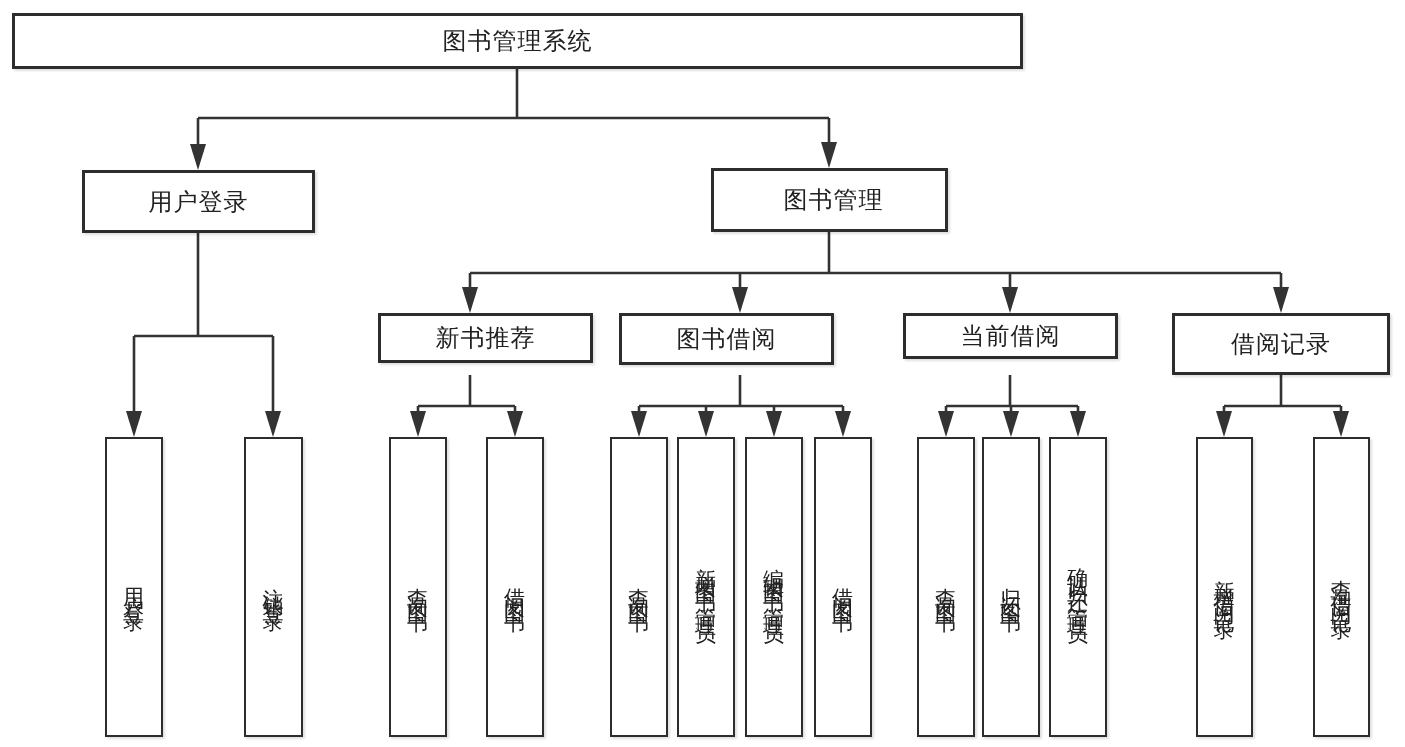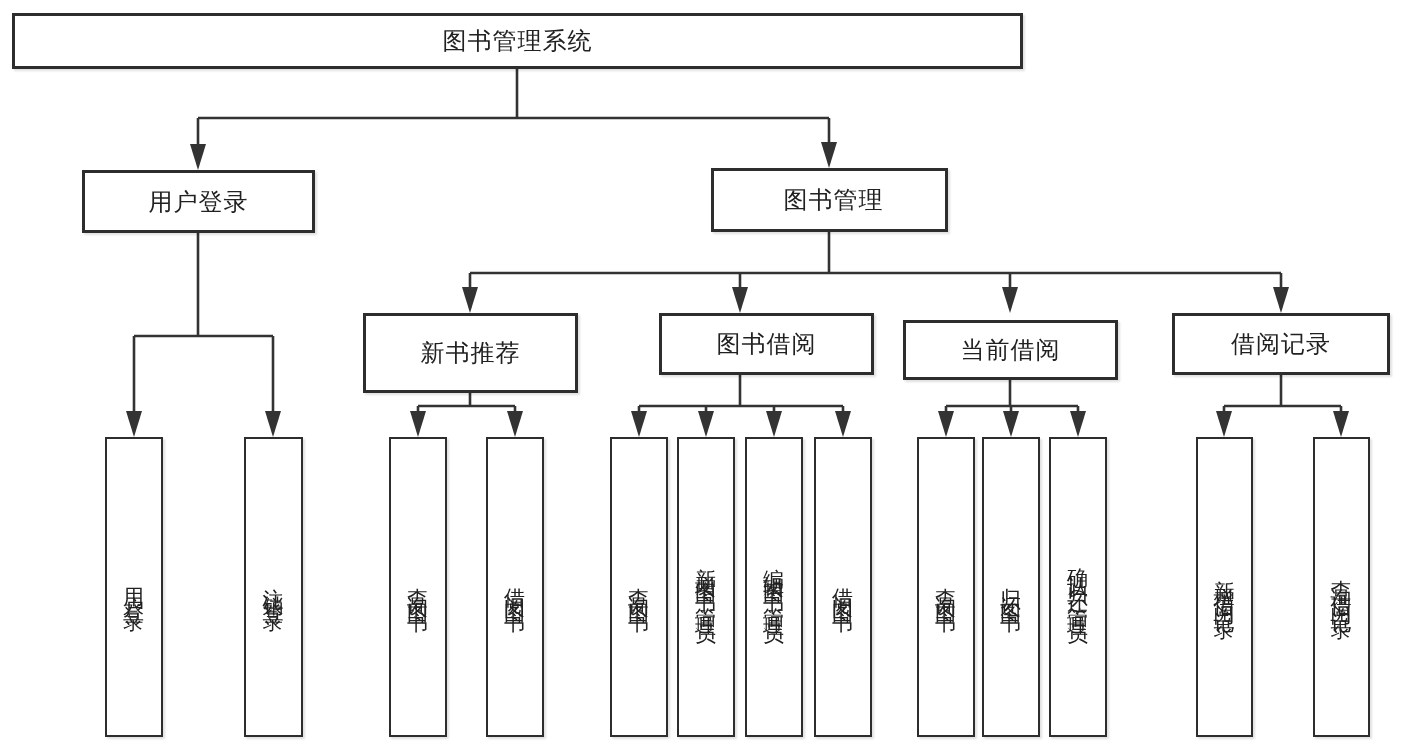--- a/index.html
+++ b/index.html
@@ -45,23 +45,23 @@
     border-width: 2px;
     writing-mode: vertical-rl;
     font-size: 21px;
     letter-spacing: 8px;
     line-height: 1;
     text-align: center;
   }
   .root-node { left:12px; top:13px; width:1011px; height:56px; }
   .n-user-login  { left:82px;  top:170px; width:233px; height:63px; }
   .n-book-mgmt   { left:711px; top:168px; width:237px; height:64px;padding-left:8px; }
-  .n-newbook     { left:363px; top:313px; width:215px; height:80px; }
-  .n-borrow      { left:659px; top:313px; width:215px; height:62px; }
-  .n-current     { left:903px; top:320px; width:215px; height:60px; }
+  .n-newbook     { left:378px; top:313px; width:215px; height:50px; }
+  .n-borrow      { left:619px; top:313px; width:215px; height:52px; }
+  .n-current     { left:903px; top:313px; width:215px; height:46px; }
   .n-records     { left:1172px; top:313px; width:218px; height:62px; }
   .leaf { top:437px; height:300px; width:58px; }
   .l-user-login  { left:105px; }
   .l-logout      { left:244px; width:59px; }
   .l-nb-query    { left:389px; }
   .l-nb-borrow   { left:486px; }
   .l-bb-query    { left:610px; }
   .l-bb-add      { left:677px; }
   .l-bb-edit     { left:745px; }
   .l-bb-borrow   { left:814px; }

